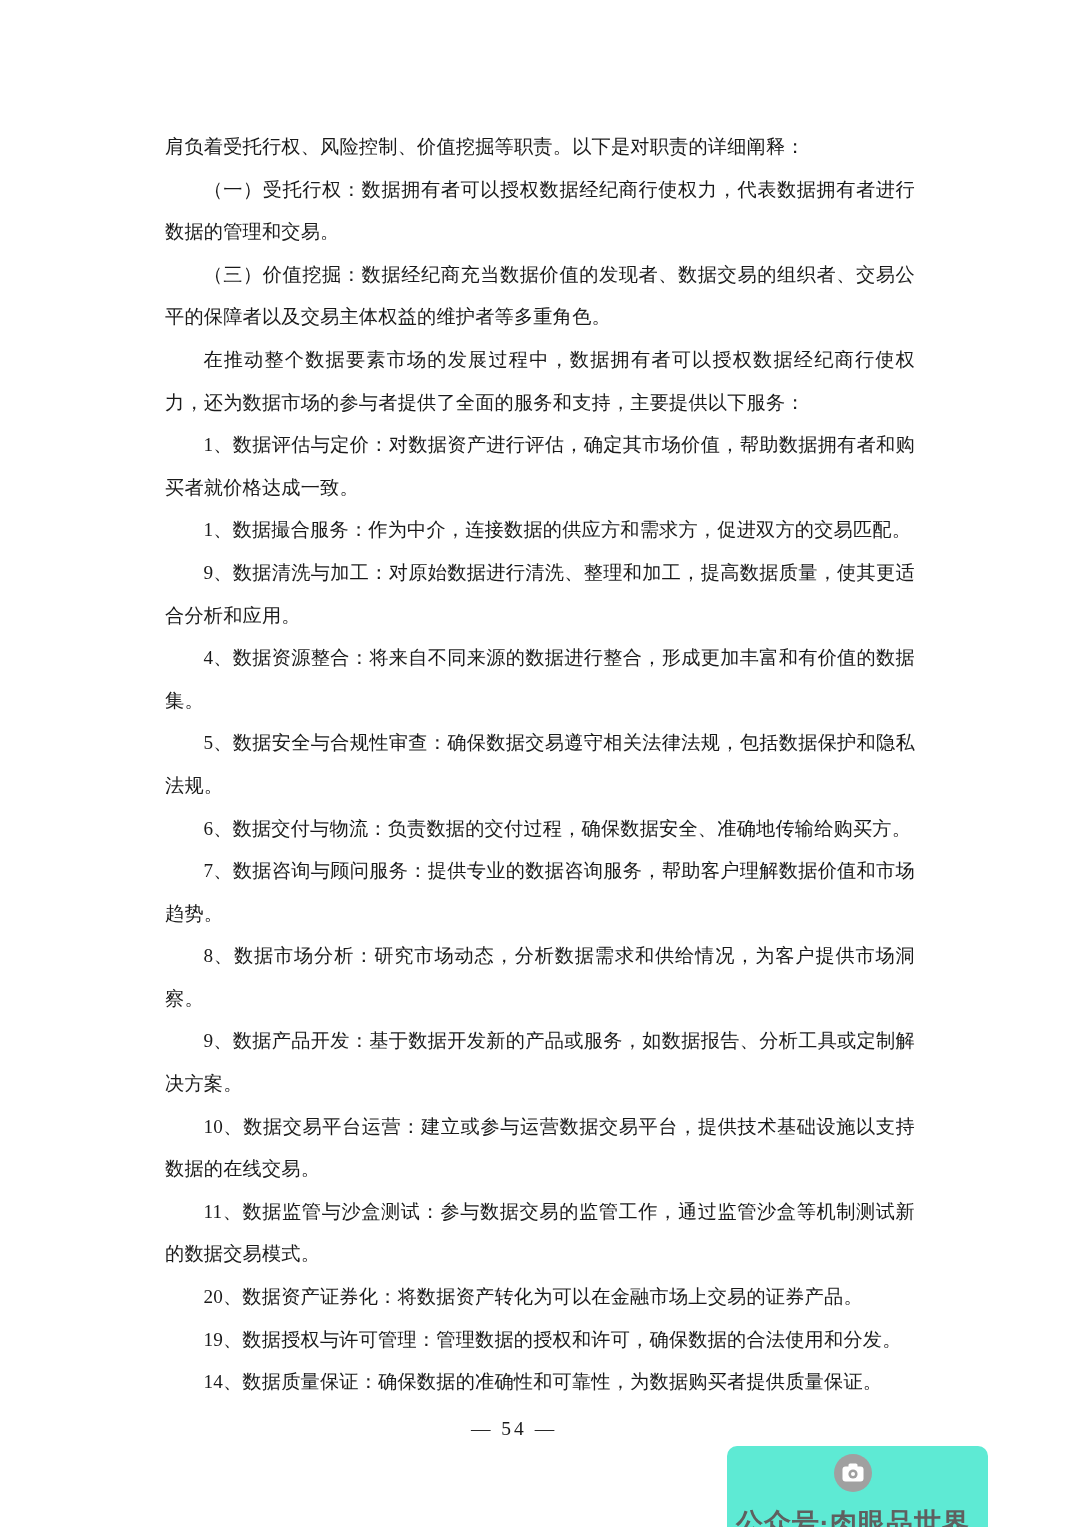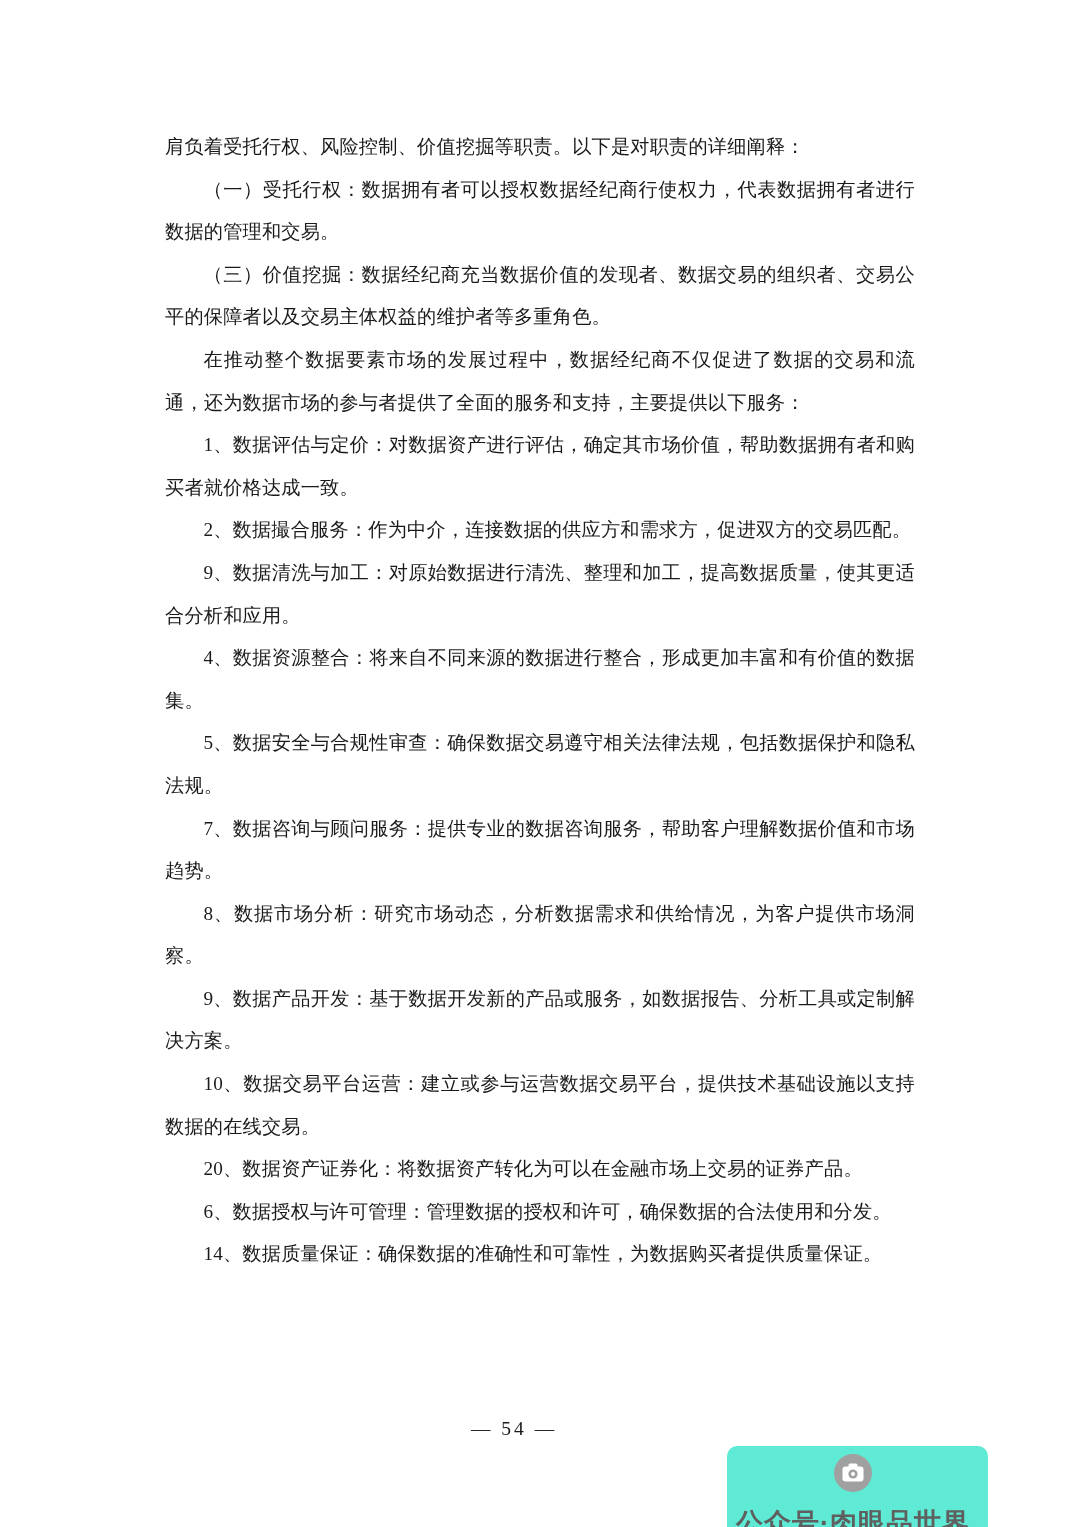--- a/index.html
+++ b/index.html
@@ -73,32 +73,34 @@
 </style>
 </head>
 <body>
 
 <div class="page">
 
   <div class="content">
     <p class="para no-indent">肩负着受托行权、风险控制、价值挖掘等职责。以下是对职责的详细阐释：</p>
     <p class="para">（一）受托行权：数据拥有者可以授权数据经纪商行使权力，代表数据拥有者进行数据的管理和交易。</p>
     <p class="para">（三）价值挖掘：数据经纪商充当数据价值的发现者、数据交易的组织者、交易公平的保障者以及交易主体权益的维护者等多重角色。</p>
-    <p class="para">在推动整个数据要素市场的发展过程中，数据经纪商不仅促进了数据的交易和流通，还为数据市场的参与者提供了全面的服务和支持，主要提供以下服务：</p>
+    <p class="para">在推动整个数据要素市场的发展过程中，数据拥有者可以授权数据经纪商行使权力，还为数据市场的参与者提供了全面的服务和支持，主要提供以下服务：</p>
     <p class="para">1、数据评估与定价：对数据资产进行评估，确定其市场价值，帮助数据拥有者和购买者就价格达成一致。</p>
-    <p class="para">2、数据撮合服务：作为中介，连接数据的供应方和需求方，促进双方的交易匹配。</p>
+    <p class="para">1、数据撮合服务：作为中介，连接数据的供应方和需求方，促进双方的交易匹配。</p>
     <p class="para">9、数据清洗与加工：对原始数据进行清洗、整理和加工，提高数据质量，使其更适合分析和应用。</p>
     <p class="para">4、数据资源整合：将来自不同来源的数据进行整合，形成更加丰富和有价值的数据集。</p>
     <p class="para">5、数据安全与合规性审查：确保数据交易遵守相关法律法规，包括数据保护和隐私法规。</p>
+    <p class="para">6、数据交付与物流：负责数据的交付过程，确保数据安全、准确地传输给购买方。</p>
     <p class="para">7、数据咨询与顾问服务：提供专业的数据咨询服务，帮助客户理解数据价值和市场趋势。</p>
     <p class="para">8、数据市场分析：研究市场动态，分析数据需求和供给情况，为客户提供市场洞察。</p>
     <p class="para">9、数据产品开发：基于数据开发新的产品或服务，如数据报告、分析工具或定制解决方案。</p>
     <p class="para">10、数据交易平台运营：建立或参与运营数据交易平台，提供技术基础设施以支持数据的在线交易。</p>
+    <p class="para">11、数据监管与沙盒测试：参与数据交易的监管工作，通过监管沙盒等机制测试新的数据交易模式。</p>
     <p class="para">20、数据资产证券化：将数据资产转化为可以在金融市场上交易的证券产品。</p>
-    <p class="para">6、数据授权与许可管理：管理数据的授权和许可，确保数据的合法使用和分发。</p>
+    <p class="para">19、数据授权与许可管理：管理数据的授权和许可，确保数据的合法使用和分发。</p>
     <p class="para">14、数据质量保证：确保数据的准确性和可靠性，为数据购买者提供质量保证。</p>
   </div>
 
   <div class="page-number">— 54 —</div>
 
   <div class="watermark">
     <span class="wm-icon">
       <svg width="40" height="40" viewBox="0 0 40 40" xmlns="http://www.w3.org/2000/svg">
         <circle cx="20" cy="20" r="19" fill="#a0a0a0"></circle>
         <rect x="15.5" y="10.5" width="9" height="5" rx="1.6" fill="#ffffff"></rect>

